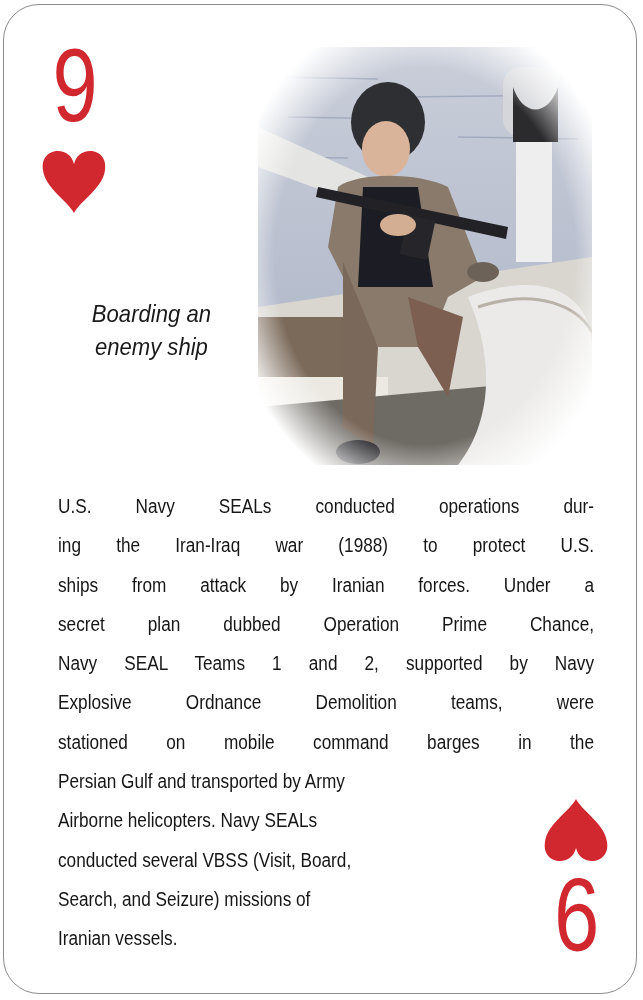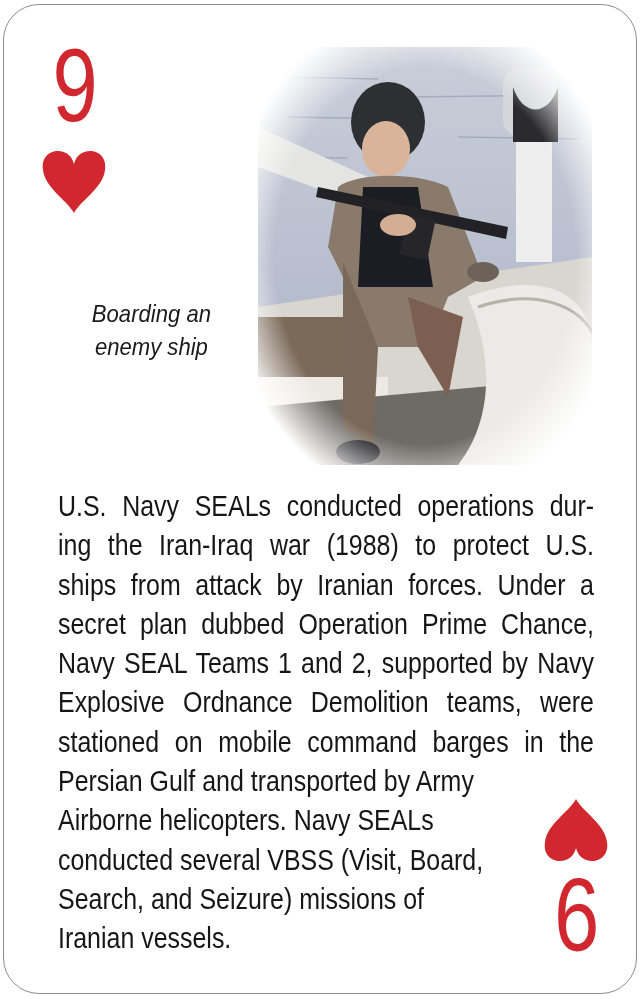--- a/index.html
+++ b/index.html
@@ -24,21 +24,21 @@
       font-family: "Liberation Sans", sans-serif; font-style: italic;
       font-size: 24px; line-height: 33px; color: #1a1a1a; text-align: center;
       transform: scaleX(0.92); transform-origin: left top;
     }
     .illustration {
       position: absolute; left: 254px; top: 42px; width: 334px; height: 418px;
       overflow: hidden;
     }
     .body-text {
       position: absolute; left: 54px; top: 482px; width: 536px;
-      font-family: "Liberation Sans", sans-serif; font-size: 29px; line-height: 39.3px;
+      font-family: "Liberation Sans", sans-serif; font-size: 20px; line-height: 39.3px;
       color: #161616;
     }
     .body-text .line { display: block; white-space: nowrap; transform-origin: left center; }
     .justify { text-align: justify; text-align-last: justify; }
   </style>
 </head>
 <body>
 
 <div class="card">
 

